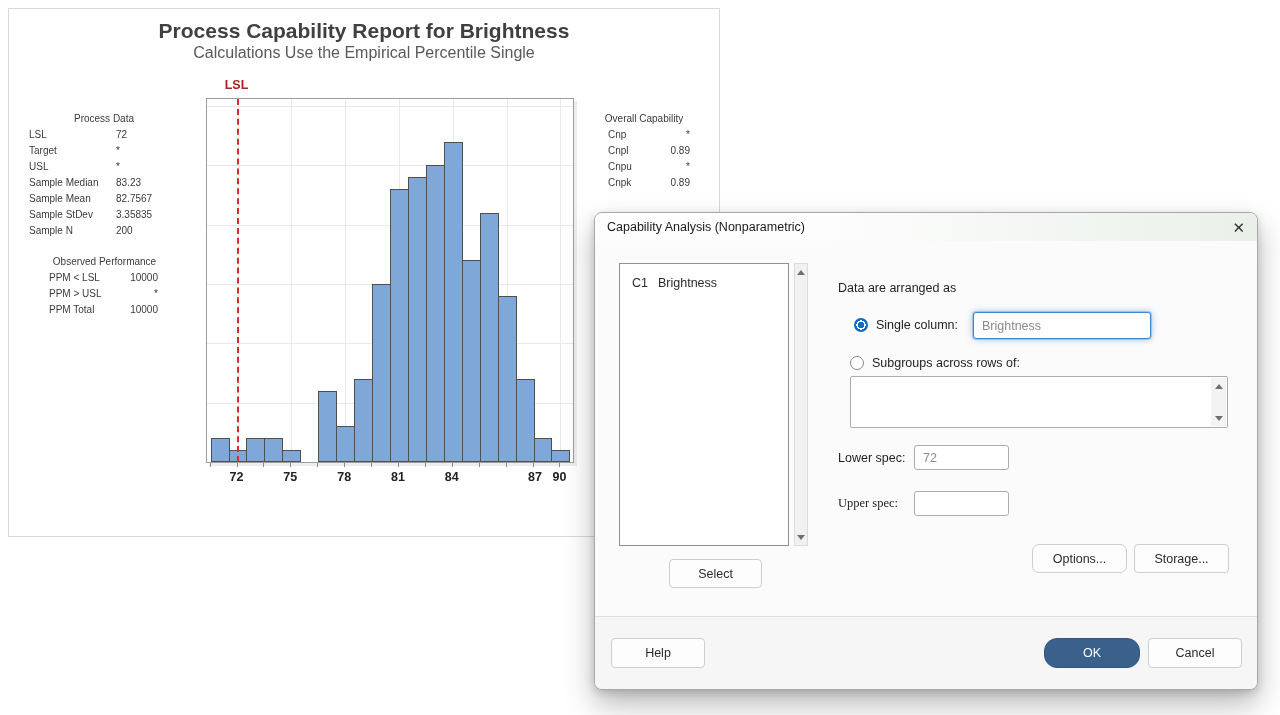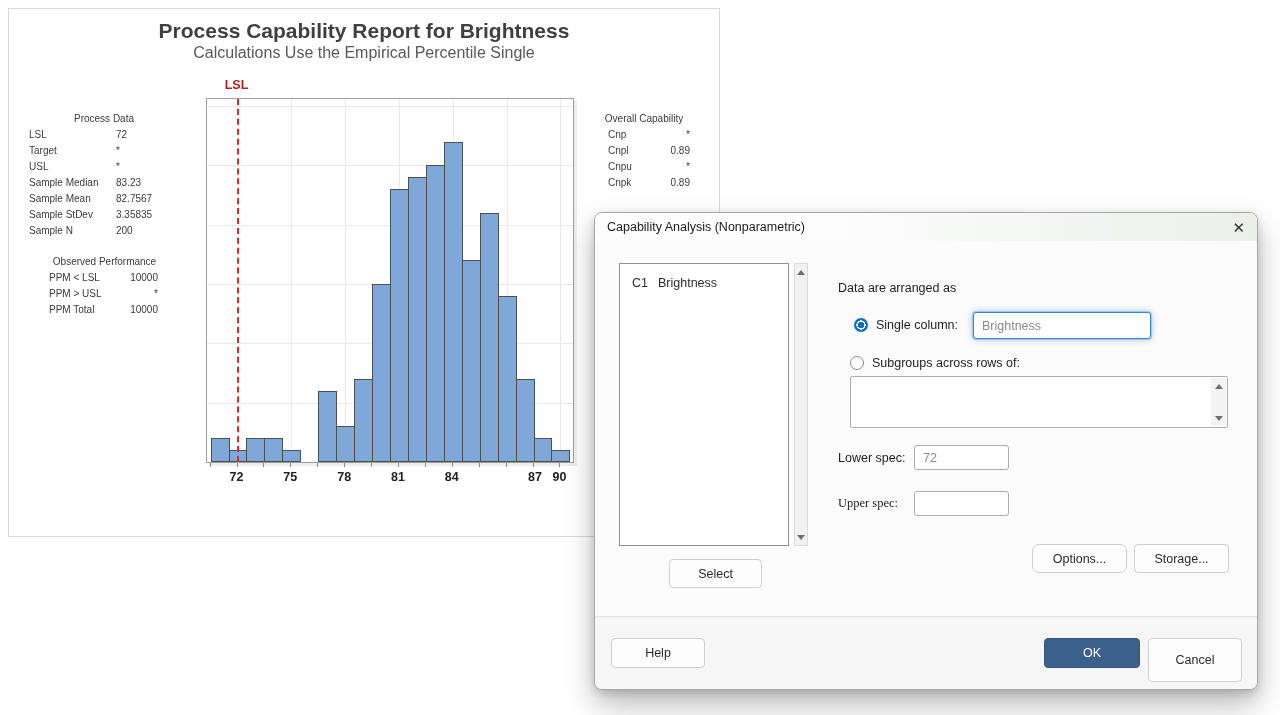--- a/index.html
+++ b/index.html
@@ -271,16 +271,16 @@
   <input class="tb" style="left: 319px; top: 232px; width: 95px; height: 25px;" value="72">
 
   <div class="dlabel" style="left:243px;top:283px;font-family:Liberation Serif, serif;">Upper spec:</div>
   <input class="tb" style="left: 319px; top: 278px; width: 95px; height: 25px;" value="">
 
   <button class="btn" style="left:437px;top:331px;width:95px;height:29px;border-radius:7px;">Options...</button>
   <button class="btn" style="left:539px;top:331px;width:95px;height:29px;">Storage...</button>
 
   <div class="footer">
     <button class="btn" style="left:16px;top:21px;width:94px;height:30px;">Help</button>
-    <button class="btn primary" style="left:449px;top:21px;width:96px;height:30px;">OK</button>
-    <button class="btn" style="left:553px;top:21px;width:94px;height:44px;">Cancel</button>
+    <button class="btn primary" style="left:449px;top:21px;width:96px;height:30px;border-radius:13px;">OK</button>
+    <button class="btn" style="left:553px;top:21px;width:94px;height:30px;">Cancel</button>
   </div>
 </div>
 
 </body></html>

